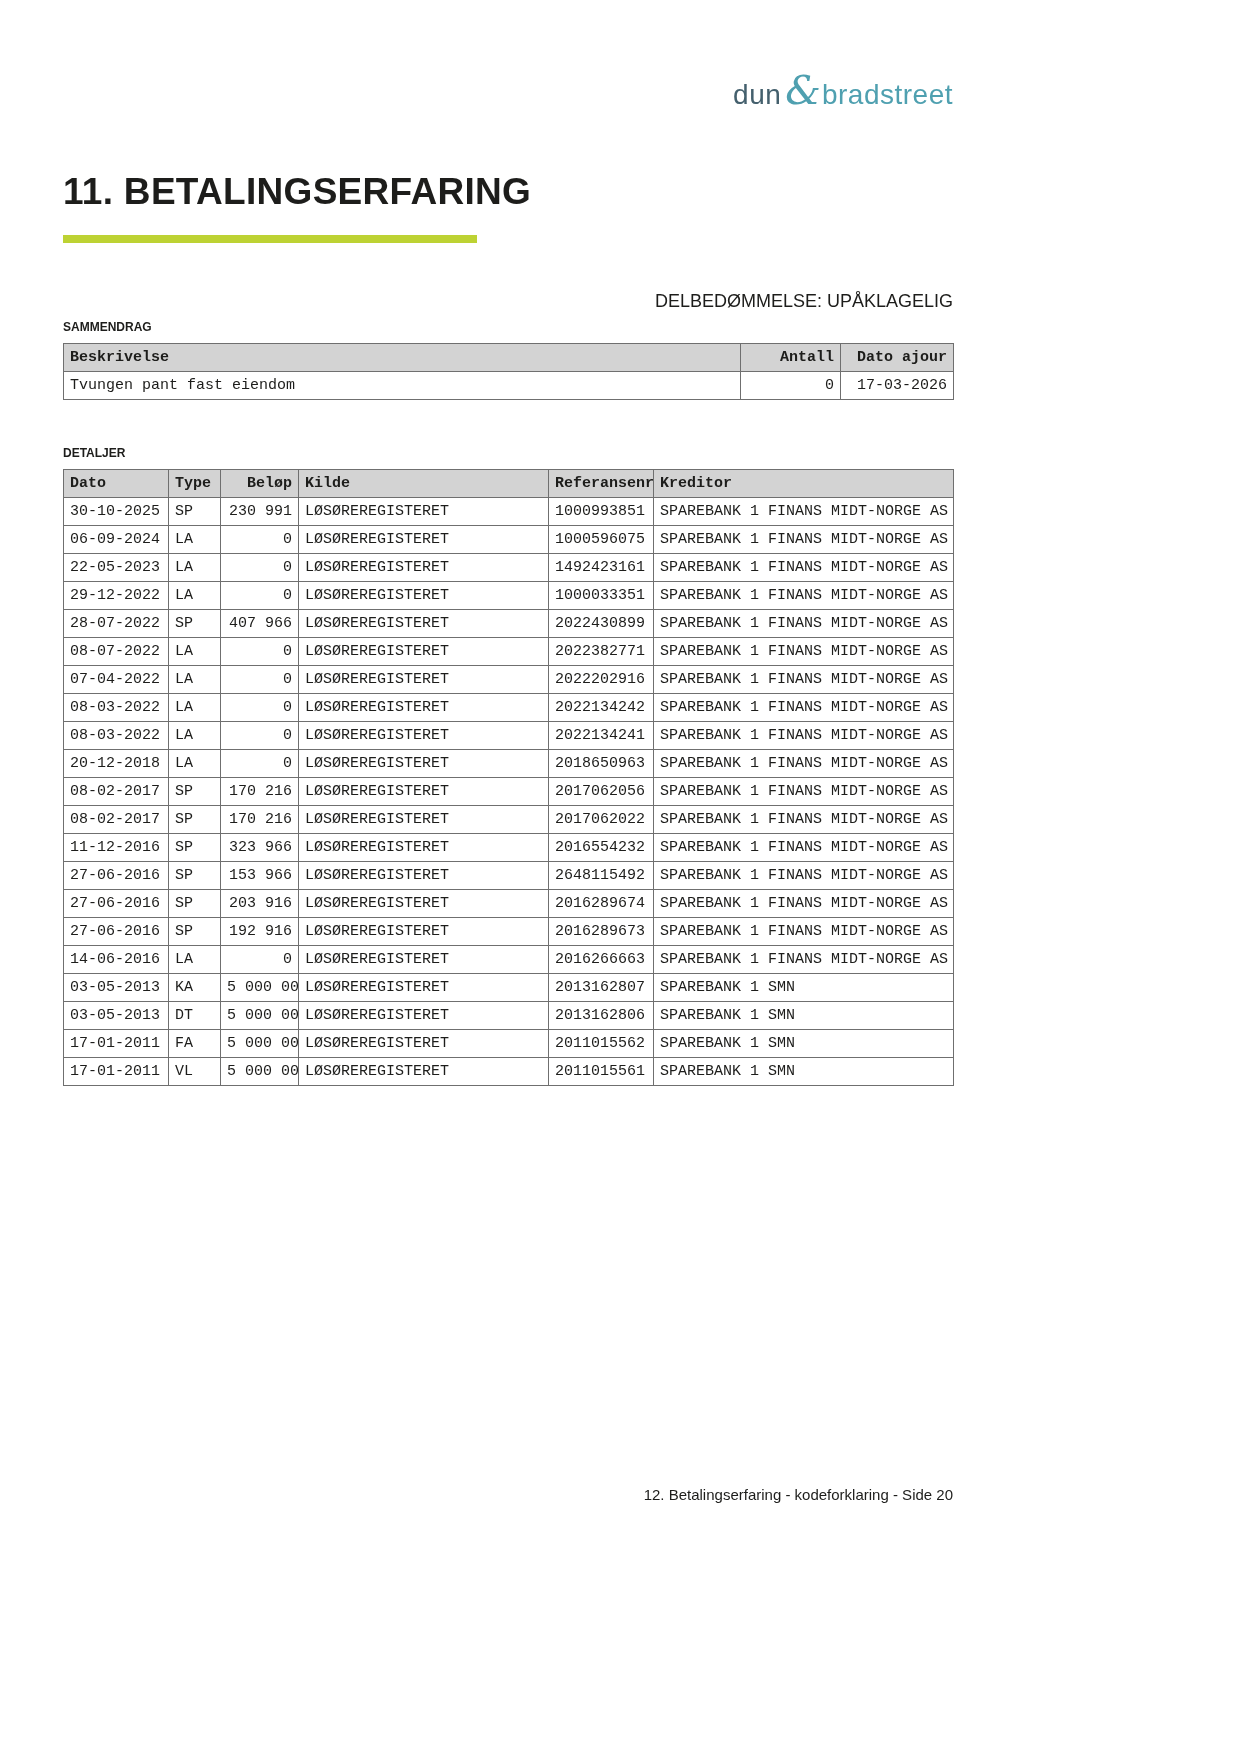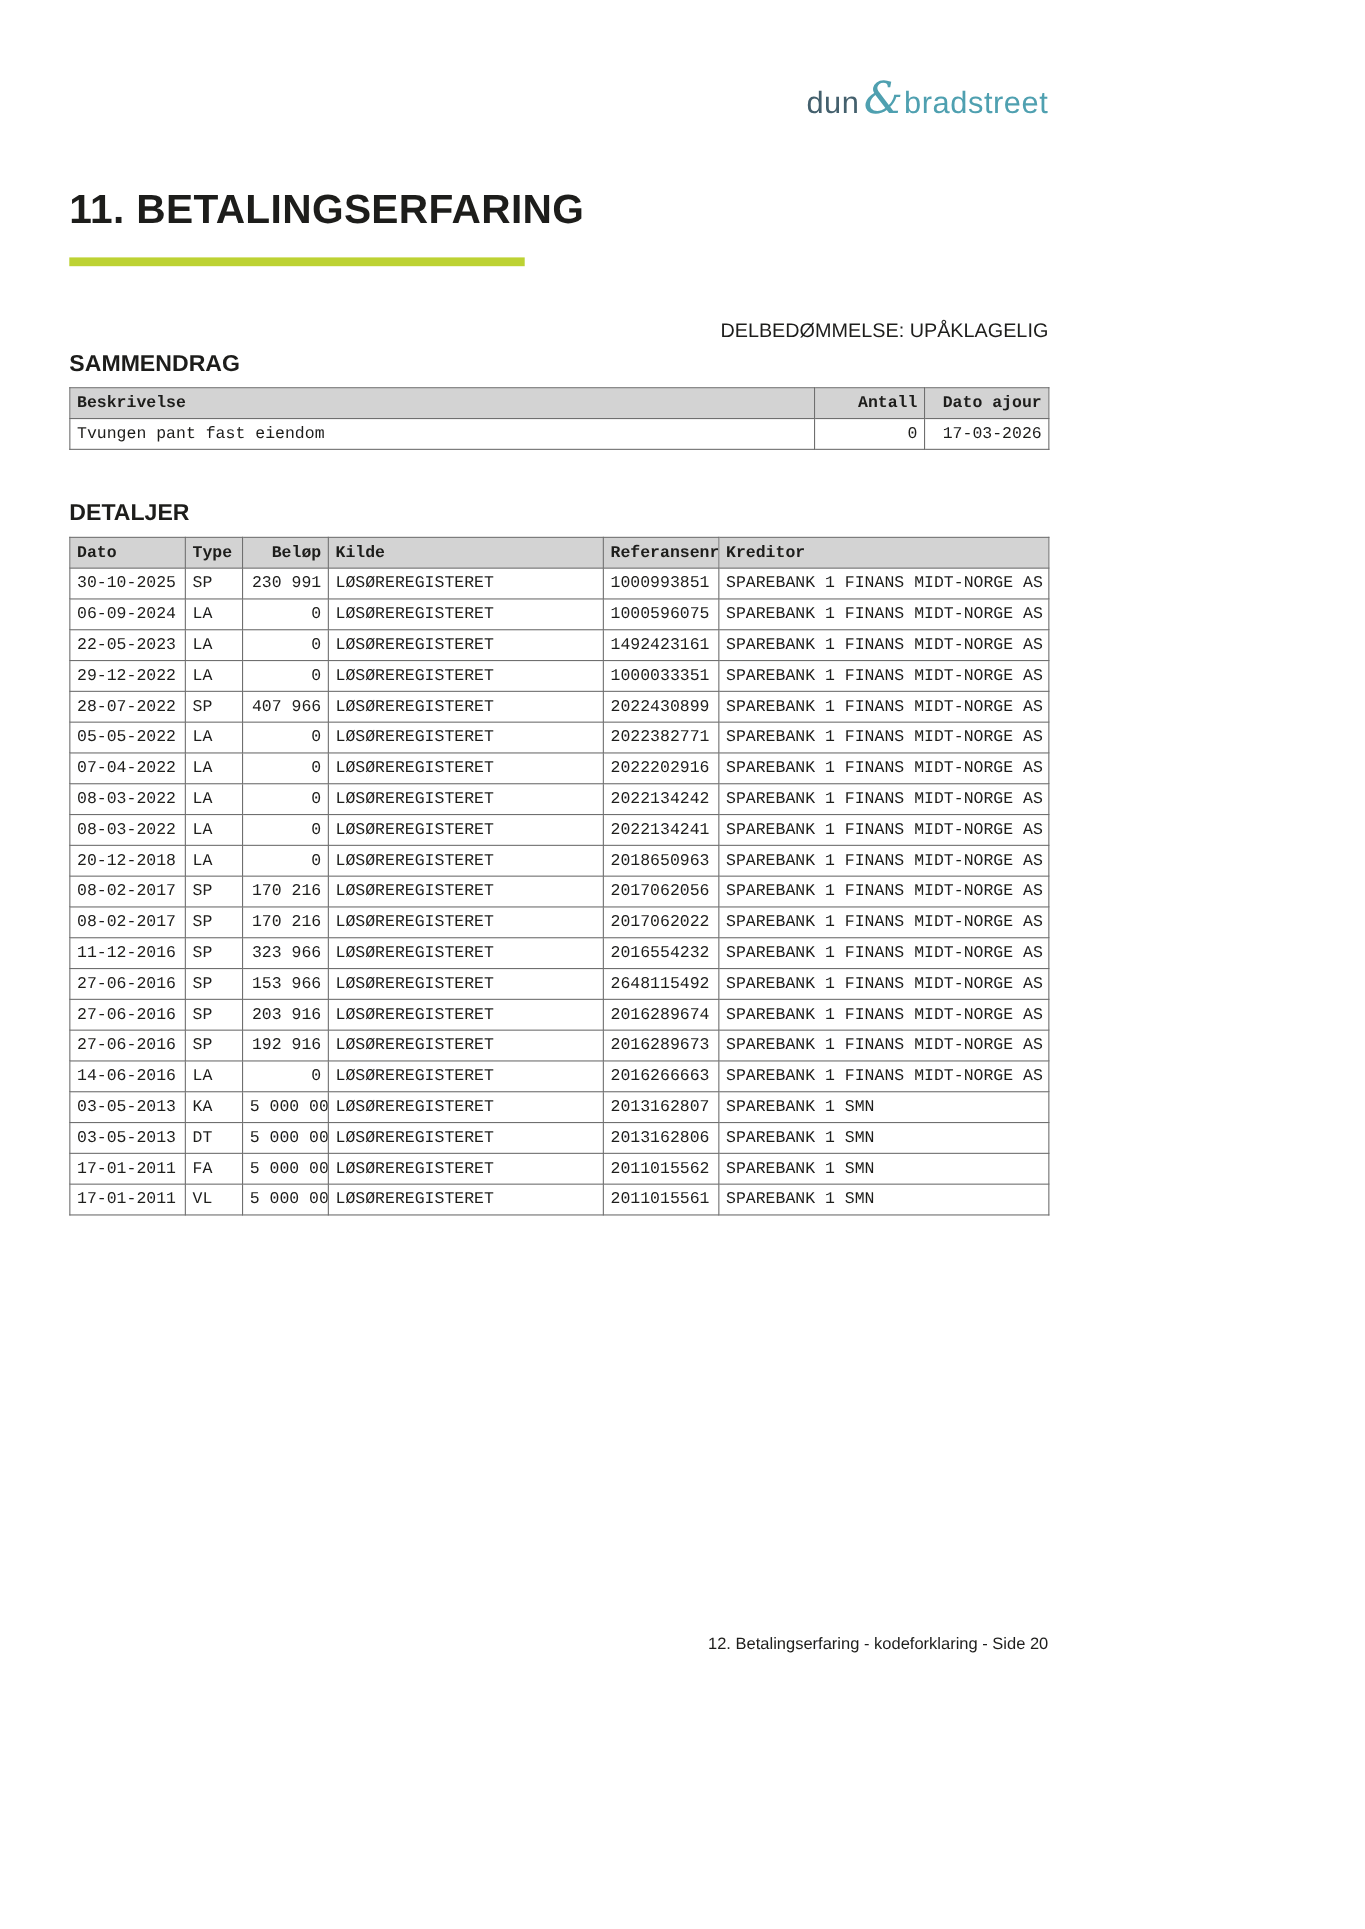--- a/index.html
+++ b/index.html
@@ -21,21 +21,21 @@
   
   .logo-row{margin-top:70px;display:flex;justify-content:flex-end;align-items:baseline;}
   .logo-dun{font-size:28px;color:var(--brand-slate);letter-spacing:.5px;}
   .logo-amp{font-family:"DejaVu Serif", serif;font-style:italic;font-size:40px;color:var(--brand-teal);margin:0 1px 0 4px;line-height:1;}
   .logo-brad{font-size:28px;color:var(--brand-teal);letter-spacing:.5px;}
   
   .page-title{margin-top:60px;font-size:37px;font-weight:bold;letter-spacing:.3px;}
   .accent-bar{margin-top:22px;width:414px;height:8px;background:var(--accent);}
   
   .assessment{margin-top:48px;text-align:right;font-size:18px;font-weight:normal;}
-  .section-heading{margin-top:8px;font-size:21px;font-weight:bold;}
+  .section-heading{margin-top:8px;font-size:12px;font-weight:bold;}
   .section-heading.detaljer{margin-top:46px;}
   
   table{border-collapse:collapse;width:890px;margin-top:9px;font-size:15px;table-layout:fixed;font-family:Liberation Mono, monospace;}
   th,td{
     border:1px solid var(--border);
     padding:4px 6px;line-height:19px;
     overflow:hidden;white-space:nowrap;text-align:left;vertical-align:middle;
   }
   th{background:var(--header-bg);font-weight:bold;}
   .al-r{text-align:right;}
@@ -146,21 +146,21 @@
           </tr>
           <tr>
             <td>28-07-2022</td>
             <td>SP</td>
             <td class="al-r">407 966</td>
             <td>LØSØREREGISTERET</td>
             <td>2022430899</td>
             <td>SPAREBANK 1 FINANS MIDT-NORGE AS</td>
           </tr>
           <tr>
-            <td>05-05-2022</td>
+            <td>08-07-2022</td>
             <td>LA</td>
             <td class="al-r">0</td>
             <td>LØSØREREGISTERET</td>
             <td>2022382771</td>
             <td>SPAREBANK 1 FINANS MIDT-NORGE AS</td>
           </tr>
           <tr>
             <td>07-04-2022</td>
             <td>LA</td>
             <td class="al-r">0</td>

